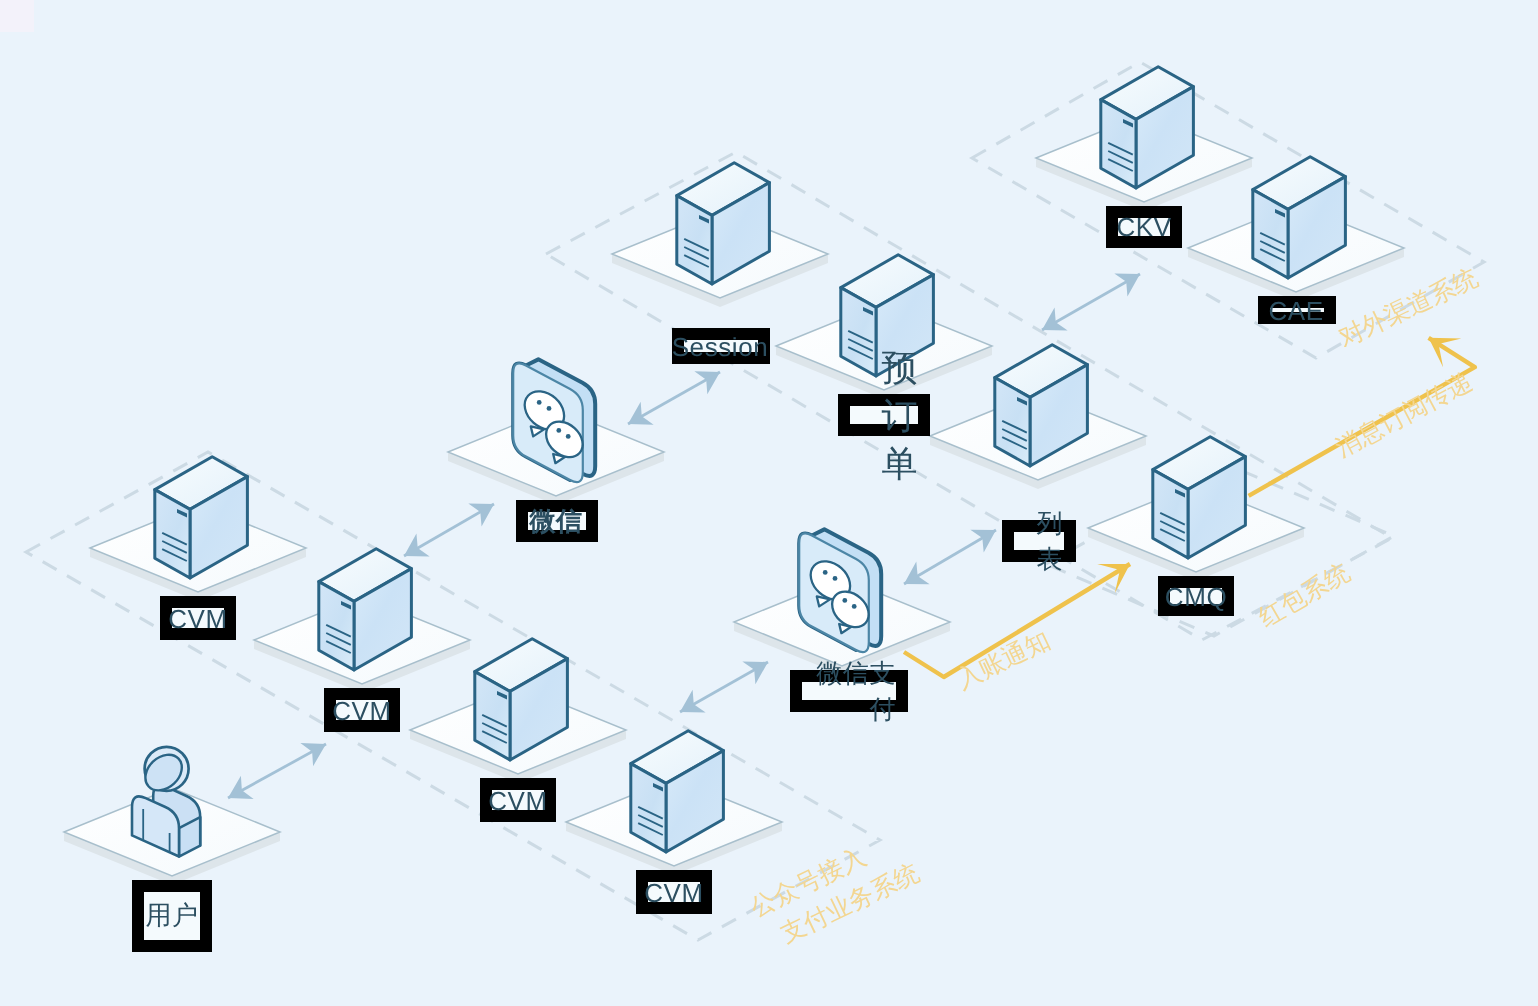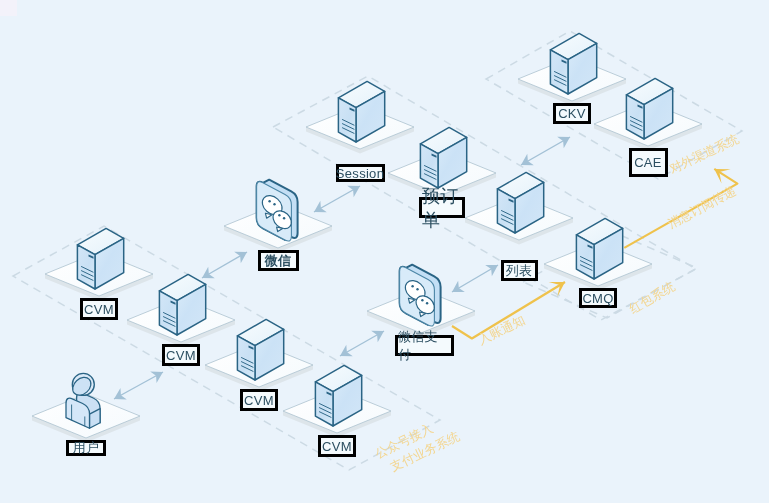--- a/index.html
+++ b/index.html
@@ -1,22 +1,22 @@
 <!DOCTYPE html>
 <html><head>
 <meta charset="utf-8">
 <title>Architecture Diagram</title>
 <style>
 html,body{margin:0;padding:0;background:#eaf3fb;}
 body{width:769px;height:503px;overflow:hidden;font-family:"Liberation Sans",sans-serif;}
 #stage{position:relative;width:769px;height:503px;background:#eaf3fb;overflow:hidden;}
 .corner-wash{position:absolute;left:0;top:0;width:17px;height:16px;background:#f3f2fa;}
 #stage svg{display:block;position:absolute;top:0;left:0;}
-.nodelabel{position:absolute;box-sizing:border-box;background:#f4fafd;border:3px solid #000000;
-  color:#2c4f61;display:flex;align-items:center;justify-content:center;letter-spacing:0.3px;}
+.nodelabel{position:absolute;box-sizing:border-box;background:#f4fafd;border:6px solid #000000;
+  color:#2c4f61;display:flex;align-items:center;justify-content:center;letter-spacing:0.3px;text-align:right;}
 .flowlabel{position:absolute;white-space:nowrap;transform-origin:0 0;}
 </style>
 </head>
 <body>
 
 <div id="stage">
     <div class="corner-wash"></div>
     <svg width="769" height="503" viewBox="0 0 769 503">
       <defs>
         <linearGradient id="gTop" x1="0%" y1="0%" x2="100%" y2="100%">
@@ -238,28 +238,28 @@
         <path d="M452 326 L471.9 338.5 L565 282" fill="none" stroke="#efc24c" stroke-width="2.2" stroke-linejoin="round"></path>
         <path d="M565.00 282.00 L557.44 296.53 L559.97 285.05 L548.62 282.00 Z" fill="#efc24c" stroke="none"></path>
         <path d="M624.3 247.9 L737.4 183.6 L714.3 168.9" fill="none" stroke="#efc24c" stroke-width="2.2" stroke-linejoin="round"></path>
         <path d="M714.30 168.90 L730.67 169.25 L719.26 172.06 L721.55 183.59 Z" fill="#efc24c" stroke="none"></path>
       </g>
     </svg>
     <div class="nodelabel" style="left: 80px; top: 298px; width: 38px; height: 22px; font-size: 13px;">CVM</div>
     <div class="nodelabel" style="left: 162px; top: 344px; width: 38px; height: 22px; font-size: 13px;">CVM</div>
     <div class="nodelabel" style="left: 240px; top: 389px; width: 38px; height: 22px; font-size: 13px;">CVM</div>
     <div class="nodelabel" style="left: 318px; top: 435px; width: 38px; height: 22px; font-size: 13px;">CVM</div>
-    <div class="nodelabel" style="left: 66px; top: 440px; width: 40px; height: 16px; font-size: 13px;">用户</div>
+    <div class="nodelabel" style="left: 66px; top: 440px; width: 40px; height: 36px; font-size: 13px;">用户</div>
     <div class="nodelabel" style="left: 257.5px; top: 250px; width: 41px; height: 21px; font-size: 13px; font-weight: bold;">微信</div>
     <div class="nodelabel" style="left: 335.5px; top: 164px; width: 49px; height: 18px; font-size: 13px;">Session</div>
     <div class="nodelabel" style="left: 419px; top: 197px; width: 46px; height: 21px; font-size: 18px;">预订单</div>
     <div class="nodelabel" style="left: 500.5px; top: 260px; width: 37px; height: 21px; font-size: 13px;">列表</div>
     <div class="nodelabel" style="left: 395px; top: 335px; width: 59px; height: 21px; font-size: 13px;">微信支付</div>
     <div class="nodelabel" style="left: 579px; top: 288px; width: 38px; height: 20px; font-size: 13px;">CMQ</div>
     <div class="nodelabel" style="left: 553px; top: 103px; width: 38px; height: 21px; font-size: 13px;">CKV</div>
-    <div class="nodelabel" style="left: 628.5px; top: 148px; width: 39px; height: 29px; font-size: 13px;">CAE</div>
+    <div class="nodelabel" style="left: 628.5px; top: 148px; width: 39px; height: 14px; font-size: 13px;">CAE</div>
     <div class="flowlabel" style="left: 483px; top: 349px; font-size: 12.5px; color: rgb(243, 214, 145); transform-origin: 0px 100%; transform: translateY(-100%) rotate(-25.5deg);">入账通知</div>
     <div class="flowlabel" style="left: 673px; top: 233px; font-size: 12.5px; color: rgb(243, 214, 145); transform-origin: 0px 100%; transform: translateY(-100%) rotate(-28deg);">消息订阅传递</div>
     <div class="flowlabel" style="left: 674px; top: 178px; font-size: 12.5px; color: rgb(243, 214, 145); transform-origin: 0px 100%; transform: translateY(-100%) rotate(-25deg);">对外渠道系统</div>
     <div class="flowlabel" style="left: 635px; top: 318px; font-size: 12.5px; color: rgb(243, 214, 145); transform-origin: 0px 100%; transform: translateY(-100%) rotate(-30deg);">红包系统</div>
     <div class="flowlabel" style="left: 380px; top: 463px; font-size: 12.5px; color: rgb(243, 214, 145); transform-origin: 0px 100%; transform: translateY(-100%) rotate(-26deg);">公众号接入</div>
     <div class="flowlabel" style="left: 395px; top: 476px; font-size: 12.5px; color: rgb(243, 214, 145); transform-origin: 0px 100%; transform: translateY(-100%) rotate(-25.5deg);">支付业务系统</div>
   </div>
 
 </body></html>

